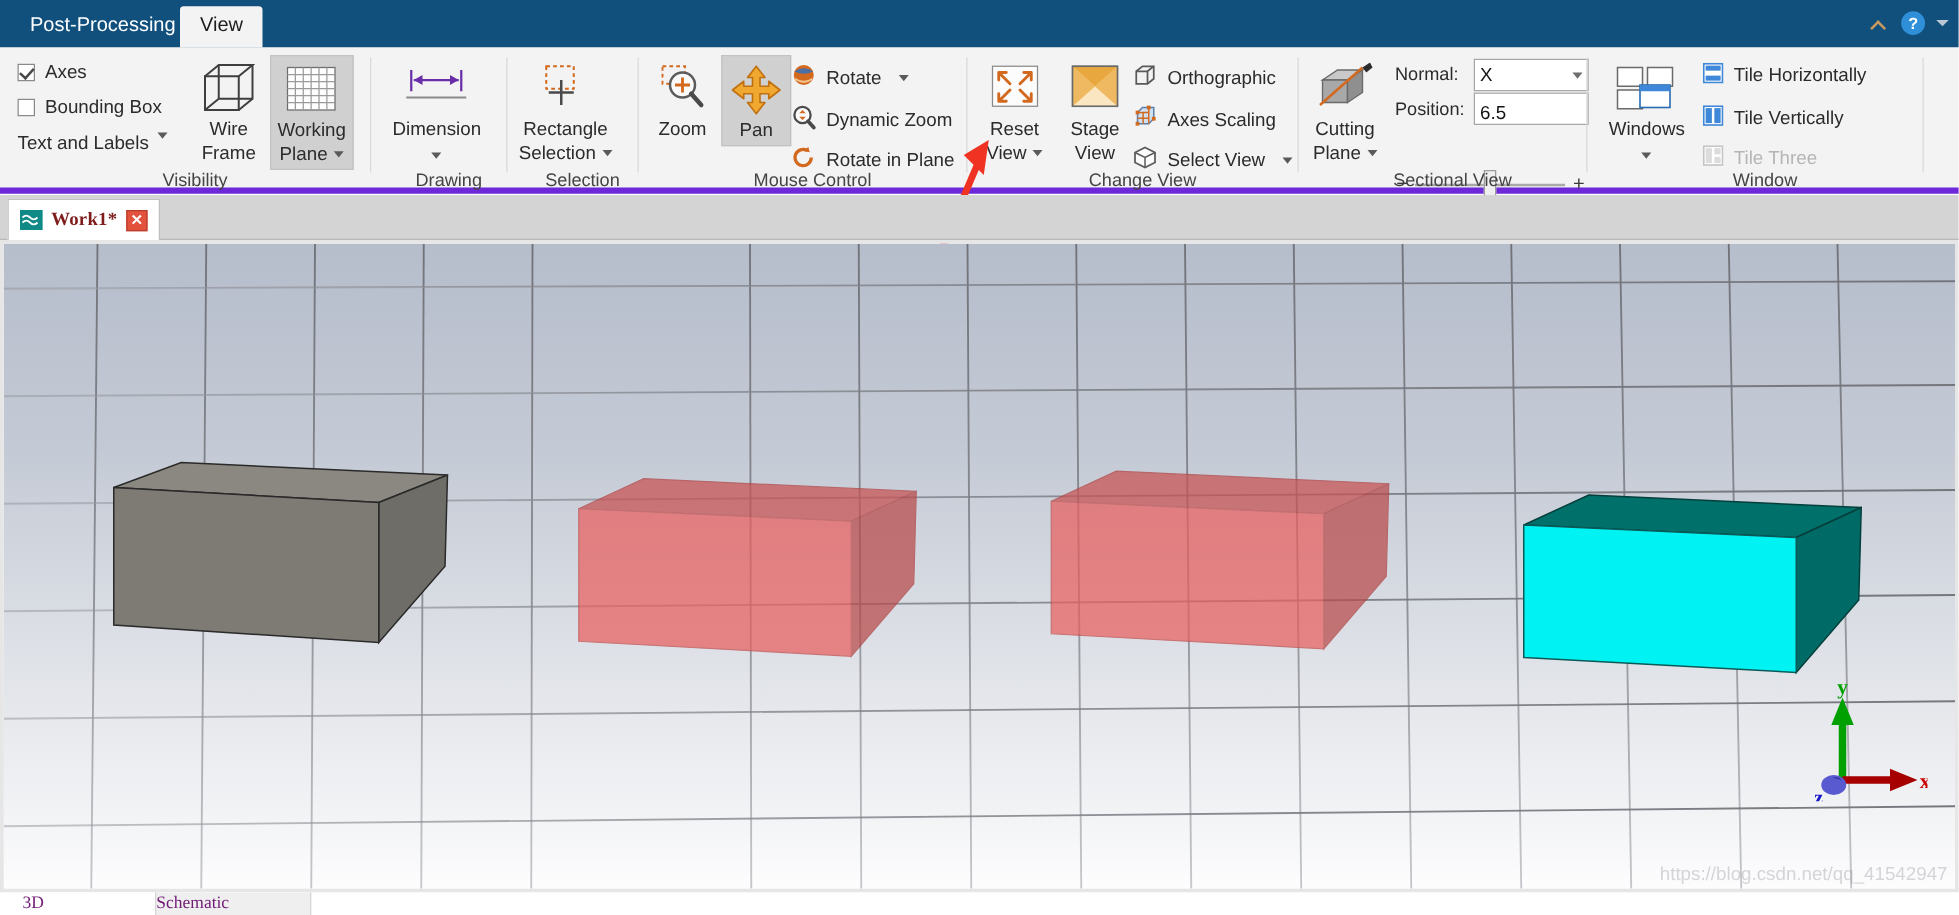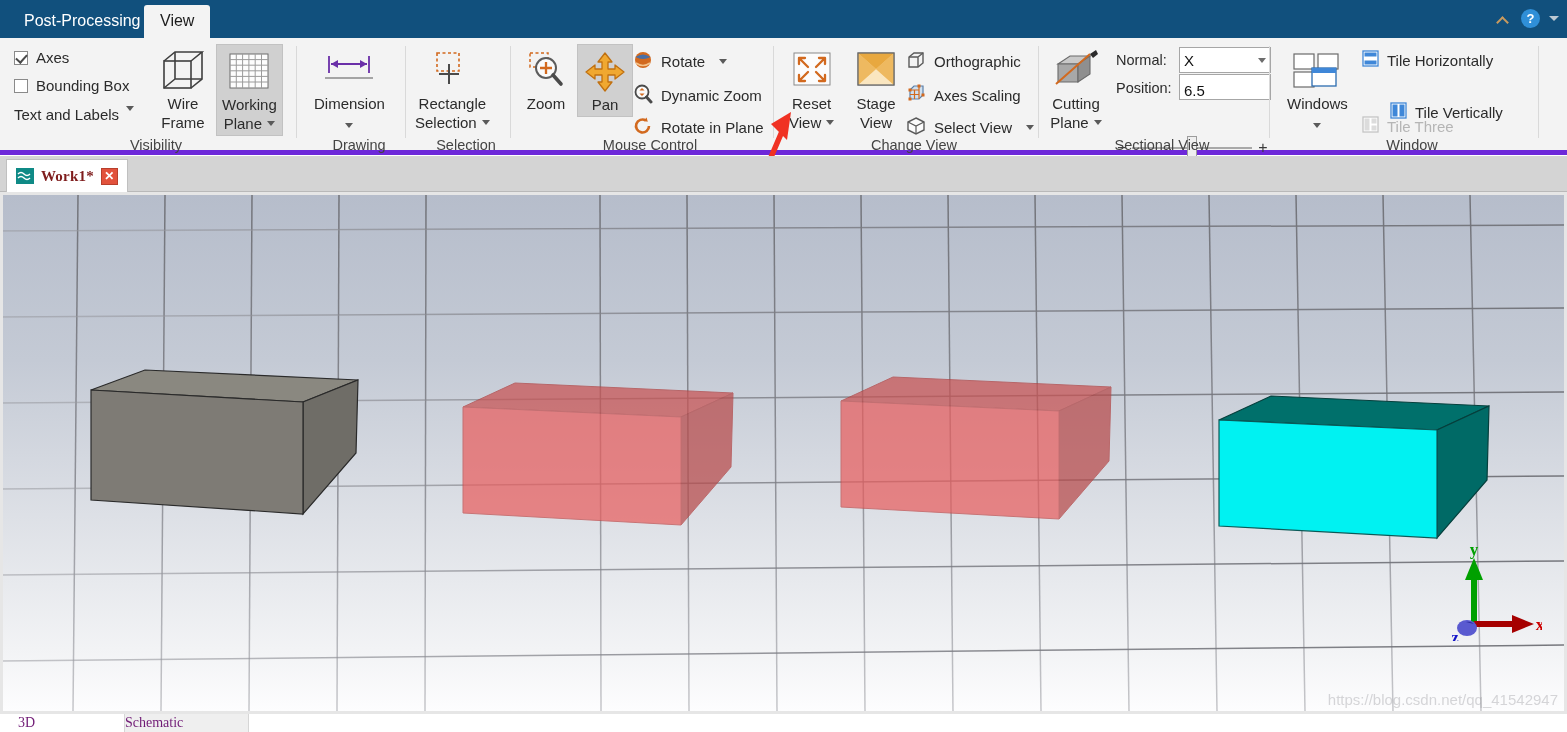--- a/index.html
+++ b/index.html
@@ -580,21 +580,21 @@
         <span>
           <svg width="17" height="17" viewBox="0 0 17 17">
             <rect x="1" y="1" width="15" height="15" fill="#fff" stroke="#3f87d8" stroke-width="1.3"></rect>
             <rect x="2.5" y="2.5" width="12" height="4" fill="#3f87d8"></rect>
             <rect x="2.5" y="10.5" width="12" height="4" fill="#3f87d8"></rect>
           </svg>
         </span>
         <span>Tile Horizontally</span>
       </div>
 
-      <div class="smallrow" style="left:92px; top:64px;margin-left:28px;">
+      <div class="smallrow" style="left:92px; top:46px;">
         <span>
           <svg width="17" height="17" viewBox="0 0 17 17">
             <rect x="1" y="1" width="15" height="15" fill="#fff" stroke="#3f87d8" stroke-width="1.3"></rect>
             <rect x="2.5" y="2.5" width="5" height="12" fill="#3f87d8"></rect>
             <rect x="9.5" y="2.5" width="5" height="12" fill="#3f87d8"></rect>
           </svg>
         </span>
         <span>Tile Vertically</span>
       </div>
 

